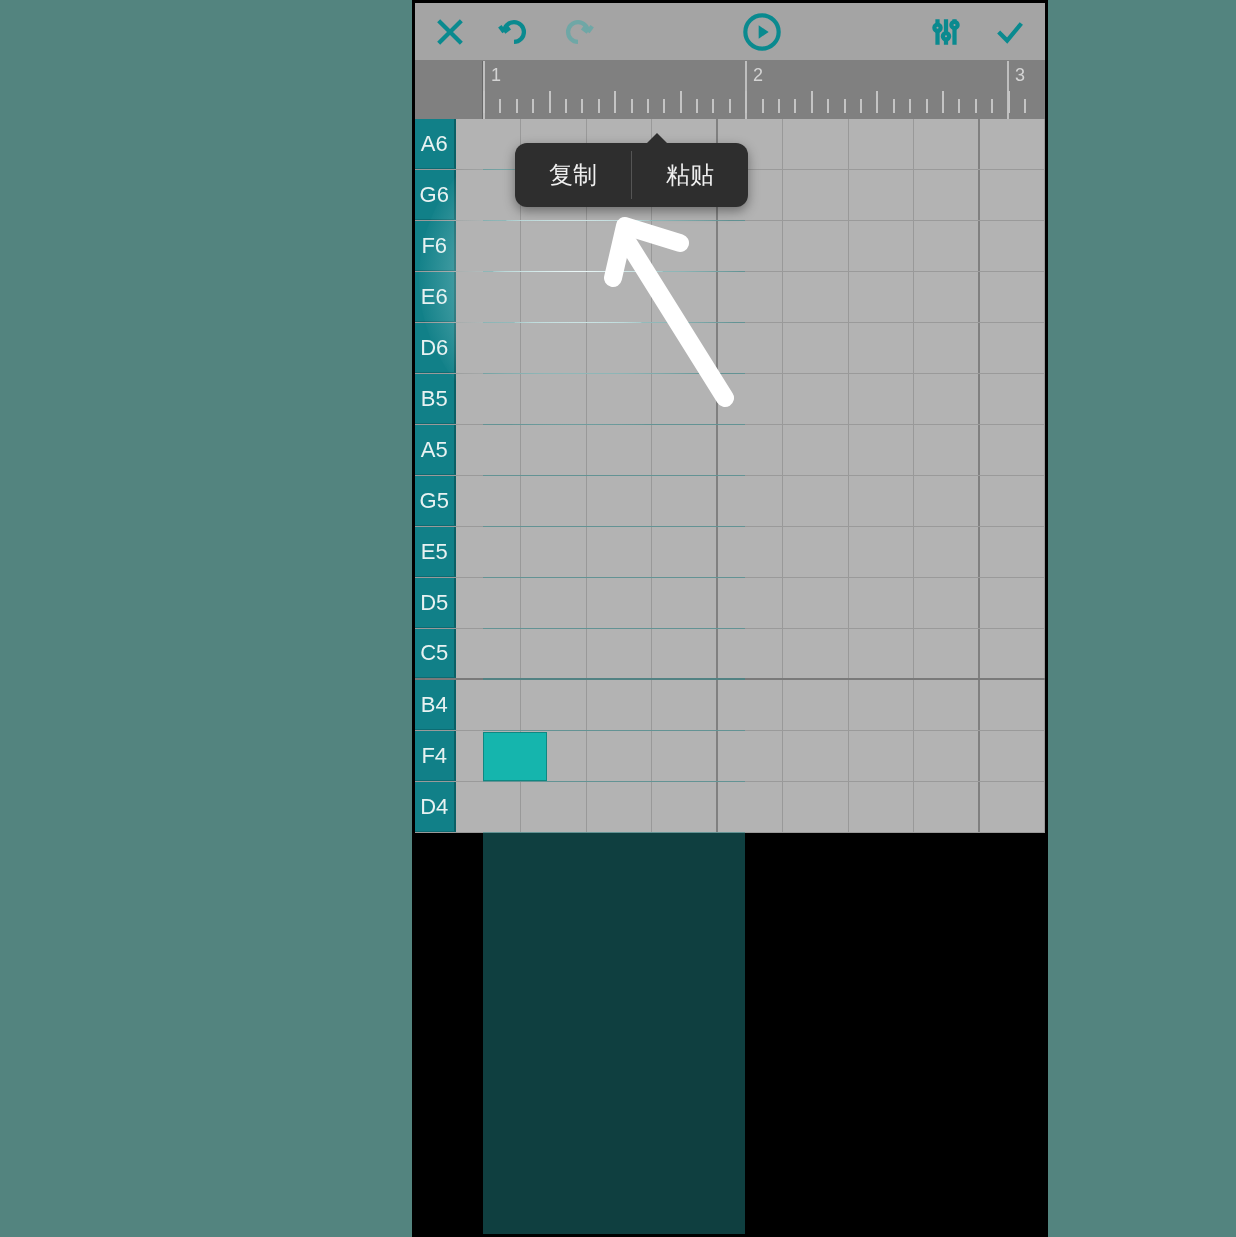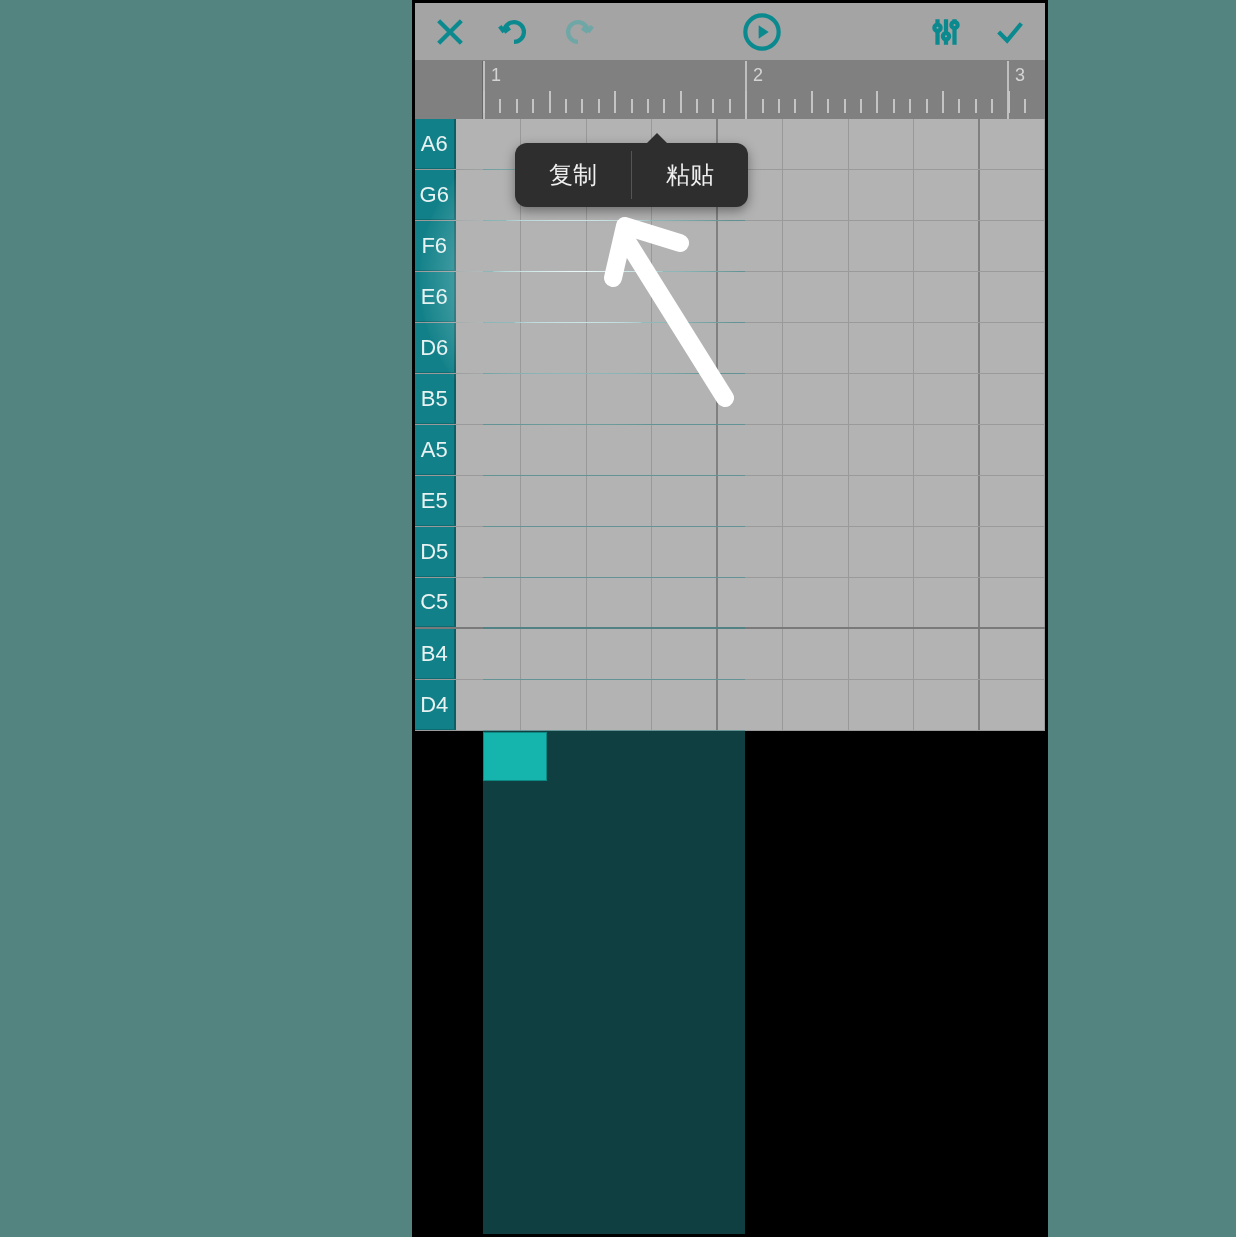--- a/index.html
+++ b/index.html
@@ -377,20 +377,34 @@
           <div class="cell" style="width: 65.5px;"></div>
           <div class="cell strong-border" style="width: 65.5px;"></div>
           <div class="cell" style="width: 65.5px;"></div>
           <div class="cell" style="width: 65.5px;"></div>
           <div class="cell" style="width: 65.5px;"></div>
           <div class="cell strong-border" style="width: 65.5px;"></div>
           <div class="cell" style="width: 65.5px;"></div>
         </div>
       </div>
       <div class="note-row">
+        <div class="note-label">G5</div>
+        <div class="note-cells">
+          <div class="cell" style="width: 65.5px;"></div>
+          <div class="cell" style="width: 65.5px;"></div>
+          <div class="cell" style="width: 65.5px;"></div>
+          <div class="cell strong-border" style="width: 65.5px;"></div>
+          <div class="cell" style="width: 65.5px;"></div>
+          <div class="cell" style="width: 65.5px;"></div>
+          <div class="cell" style="width: 65.5px;"></div>
+          <div class="cell strong-border" style="width: 65.5px;"></div>
+          <div class="cell" style="width: 65.5px;"></div>
+        </div>
+      </div>
+      <div class="note-row">
         <div class="note-label">E5</div>
         <div class="note-cells">
           <div class="cell" style="width: 65.5px;"></div>
           <div class="cell" style="width: 65.5px;"></div>
           <div class="cell" style="width: 65.5px;"></div>
           <div class="cell strong-border" style="width: 65.5px;"></div>
           <div class="cell" style="width: 65.5px;"></div>
           <div class="cell" style="width: 65.5px;"></div>
           <div class="cell" style="width: 65.5px;"></div>
           <div class="cell strong-border" style="width: 65.5px;"></div>
@@ -420,20 +434,34 @@
           <div class="cell strong-border" style="width: 65.5px;"></div>
           <div class="cell" style="width: 65.5px;"></div>
           <div class="cell" style="width: 65.5px;"></div>
           <div class="cell" style="width: 65.5px;"></div>
           <div class="cell strong-border" style="width: 65.5px;"></div>
           <div class="cell" style="width: 65.5px;"></div>
         </div>
       </div>
       <div class="note-row">
         <div class="note-label">B4</div>
+        <div class="note-cells">
+          <div class="cell" style="width: 65.5px;"></div>
+          <div class="cell" style="width: 65.5px;"></div>
+          <div class="cell" style="width: 65.5px;"></div>
+          <div class="cell strong-border" style="width: 65.5px;"></div>
+          <div class="cell" style="width: 65.5px;"></div>
+          <div class="cell" style="width: 65.5px;"></div>
+          <div class="cell" style="width: 65.5px;"></div>
+          <div class="cell strong-border" style="width: 65.5px;"></div>
+          <div class="cell" style="width: 65.5px;"></div>
+        </div>
+      </div>
+      <div class="note-row">
+        <div class="note-label">F4</div>
         <div class="note-cells">
           <div class="cell" style="width: 65.5px;"></div>
           <div class="cell" style="width: 65.5px;"></div>
           <div class="cell" style="width: 65.5px;"></div>
           <div class="cell strong-border" style="width: 65.5px;"></div>
           <div class="cell" style="width: 65.5px;"></div>
           <div class="cell" style="width: 65.5px;"></div>
           <div class="cell" style="width: 65.5px;"></div>
           <div class="cell strong-border" style="width: 65.5px;"></div>
           <div class="cell" style="width: 65.5px;"></div>

